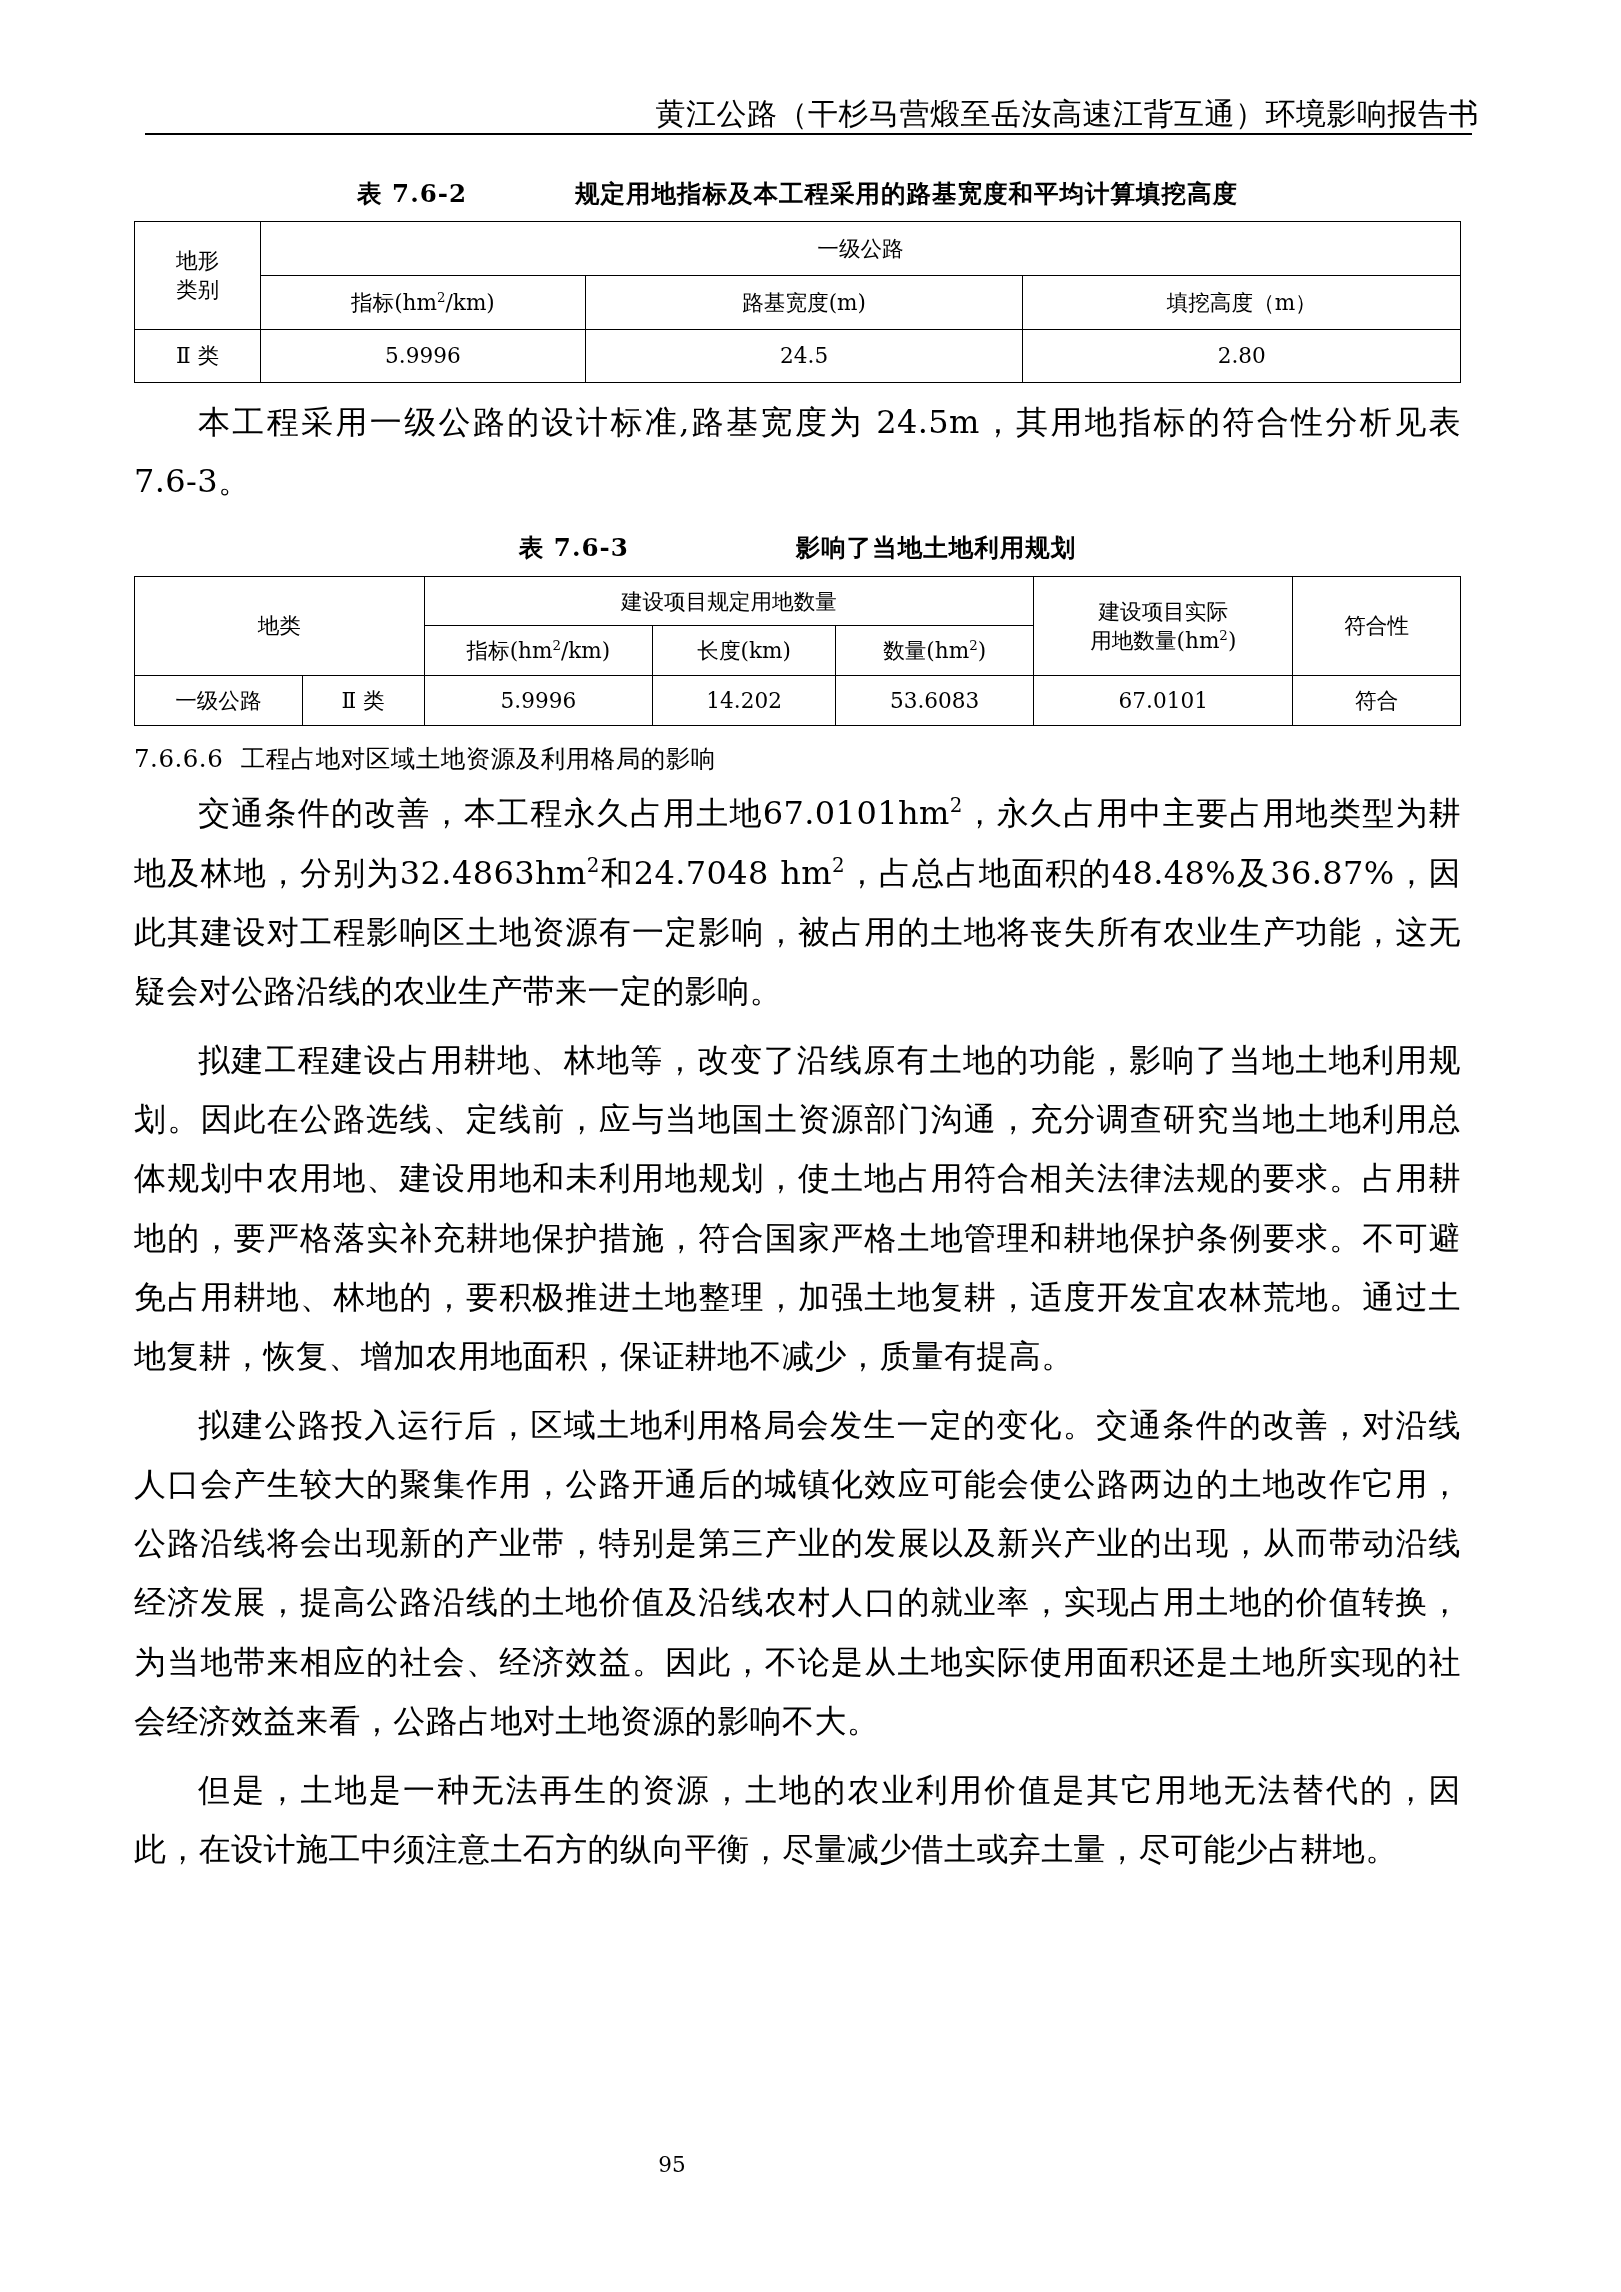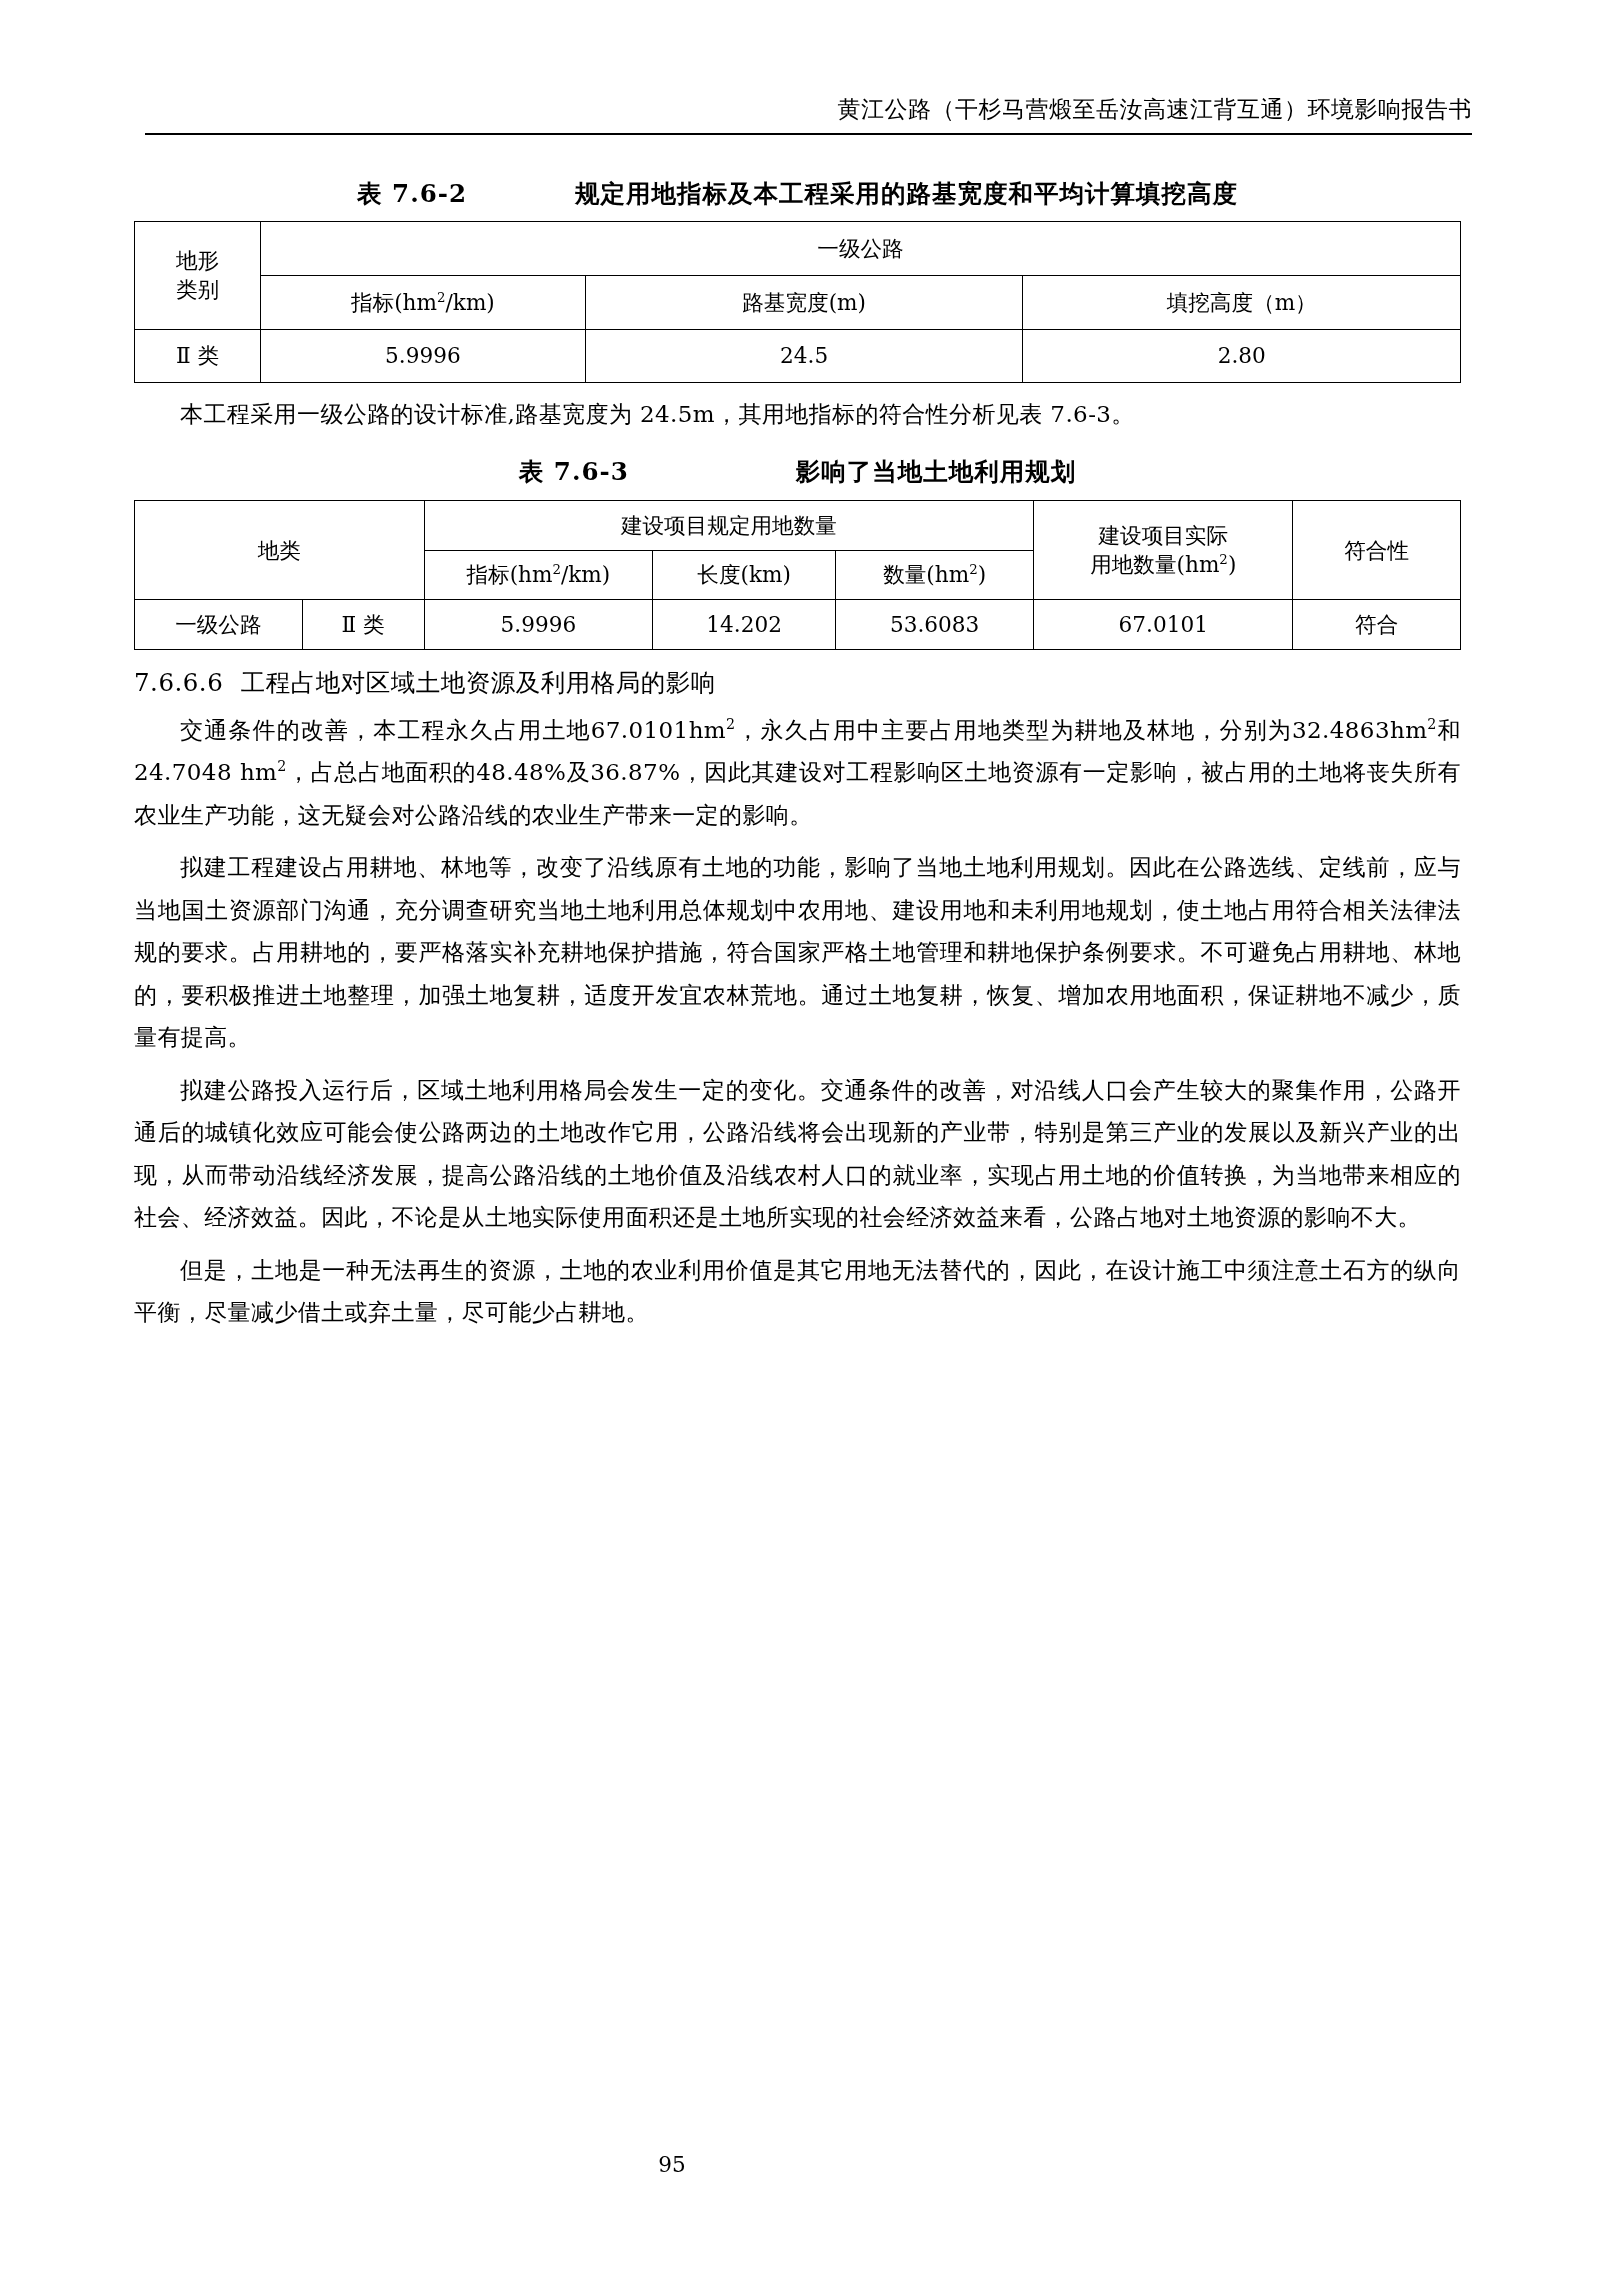--- a/index.html
+++ b/index.html
@@ -19,24 +19,24 @@
     width: 1621px;
     height: 2293px;
     box-sizing: border-box;
     padding: 0;
   }
 
   
   .header {
     position: absolute;
     top: 94px;
-    left: 145px;
+    left: 152px;
     width: 1327px;
     text-align: right;
-    font-size: 23px;
+    font-size: 30px;
     letter-spacing: 0.5px;
     font-family: "DejaVu Serif", "Liberation Serif", serif;
   }
   .header-rule {
     position: absolute;
     top: 133px;
     left: 145px;
     width: 1327px;
     border-top: 2px solid #000;
   }
@@ -71,21 +71,21 @@
   table.doc-table td {
     border: 1.5px solid #000;
     text-align: center;
     vertical-align: middle;
     padding: 9.8px 3.9px;
     line-height: 1.35;
   }
   .t1-r1 td, .t1-r2 td, .t1-r3 td { height: 33px; }
 
   p.body {
-    font-size: 23px;
+    font-size: 32px;
     line-height: 1.85;
     text-align: justify;
     margin: 9.8px 0 0 0;
     text-indent: 2em;
     letter-spacing: 0.4px;
   }
 
   h4.sec {
     font-size: 24.5px;
     font-weight: normal;

